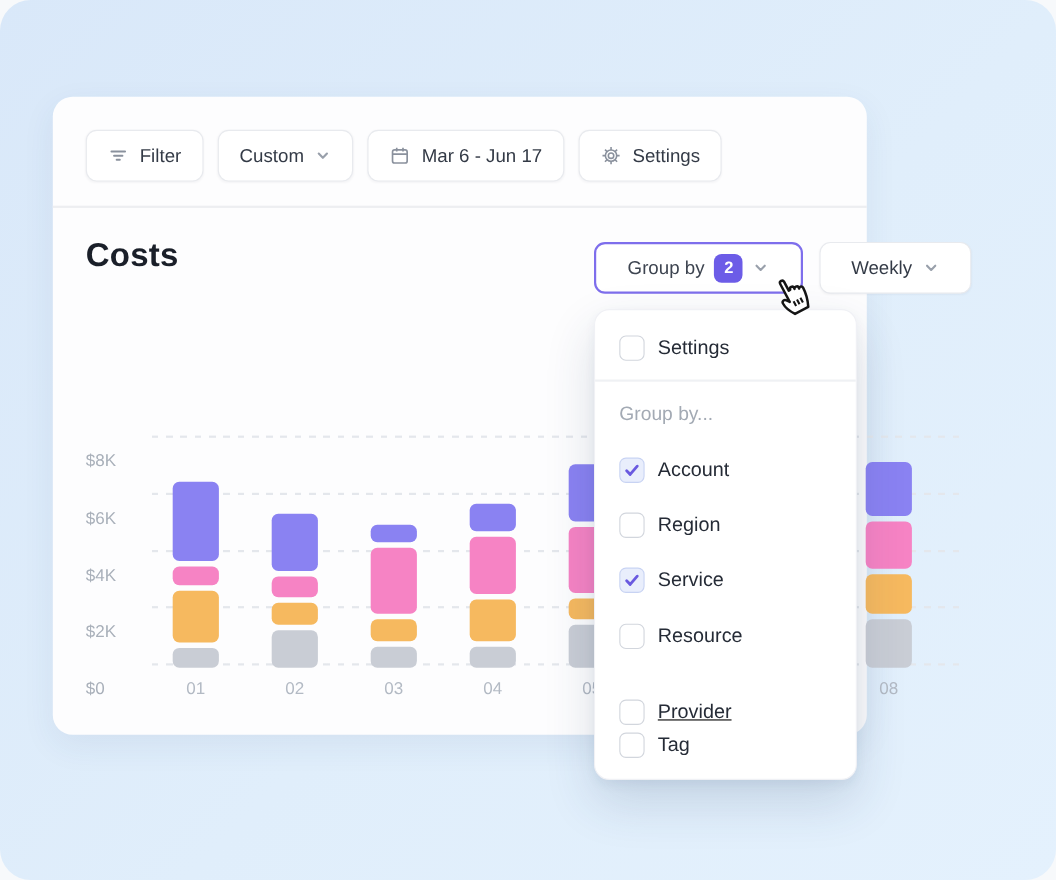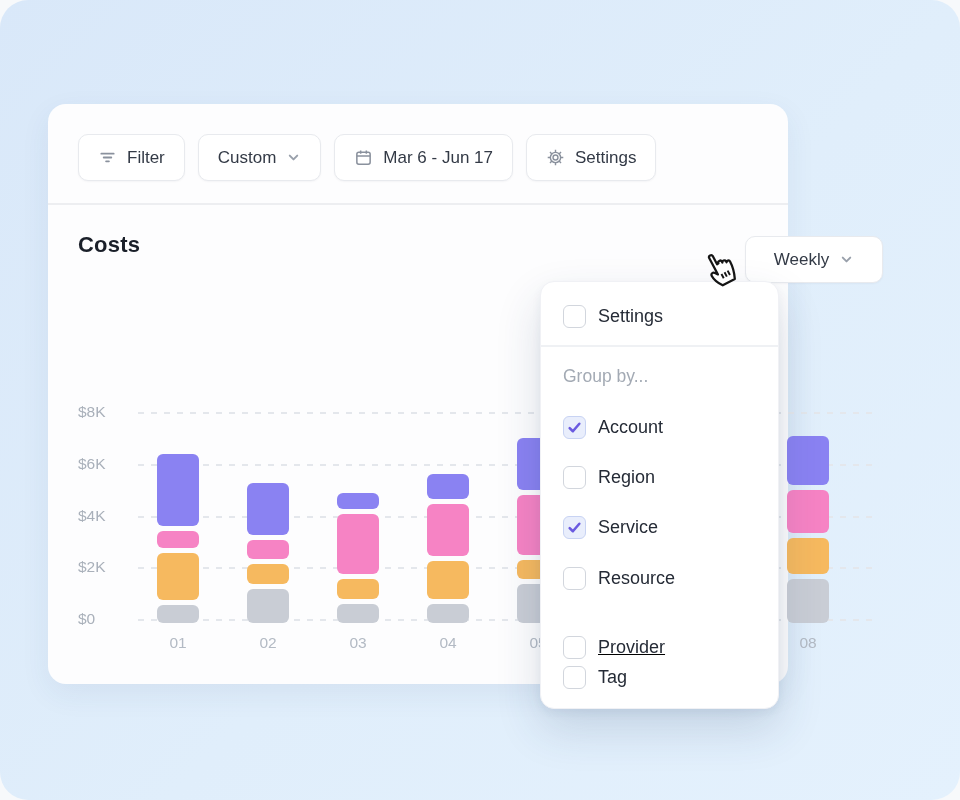--- a/index.html
+++ b/index.html
@@ -7,55 +7,55 @@
     width:960px;height:800px;position:relative;overflow:hidden;
     background:#f7f9fb;
     font-family:"Liberation Sans","DejaVu Sans",sans-serif;
     -webkit-font-smoothing:antialiased;
   }
   .bg{
     position:absolute;inset:0;border-radius:28px;
     background:linear-gradient(135deg,#d9e8f9 0%,#e0eefb 55%,#e4f1fd 100%);
   }
   .card{
-    position:absolute;left:48px;top:104px;width:740px;height:580px;
+    position:absolute;left:48px;top:88px;width:740px;height:580px;
     background:#fdfdfe;border-radius:18px;
     box-shadow:0 10px 30px rgba(40,70,120,.07);
   }
   
   .toolbar{position:absolute;left:30px;top:30px;display:flex;gap:13px;}
   .btn{
     height:47px;display:inline-flex;align-items:center;gap:10px;
     padding:0 19px;background:#fff;border:1px solid #e8eaee;border-radius:10px;
     box-shadow:0 1px 2px rgba(16,24,40,.04);
     font-size:17px;color:#333a46;font-weight:500;cursor:pointer;box-sizing:border-box;
   }
   .divider{position:absolute;left:0;top:99px;width:100%;height:2px;background:#edeef1;}
   
-  .title{position:absolute;left:30px;top:128px;font-size:22px;font-weight:700;color:#1a1f29;letter-spacing:.2px;}
+  .title{position:absolute;left:30px;top:128px;font-size:30px;font-weight:700;color:#1a1f29;letter-spacing:.2px;}
   .groupby-btn{
     position:absolute;left:492px;top:132px;width:190px;height:47px;
     background:#fff;border:2px solid #7e6eec;border-radius:10px;
     display:flex;align-items:center;justify-content:center;gap:9px;
     font-size:17px;color:#3d4450;font-weight:500;cursor:pointer;box-sizing:border-box;
   }
   .count-badge{
     width:26px;height:26px;border-radius:7px;background:#6c5ce7;color:#fff;
     font-size:15px;font-weight:600;display:flex;align-items:center;justify-content:center;
   }
   .weekly-btn{position:absolute;left:697px;top:132px;width:138px;justify-content:center;}
   
   .legend{position:absolute;left:30px;top:214px;display:flex;gap:34px;align-items:center;}
   .legend-item{display:flex;align-items:center;gap:11px;font-size:18px;font-weight:600;color:#212733;}
   .legend-dot{width:9px;height:9px;border-radius:50%;}
   
   .chart{position:absolute;left:30px;top:290px;width:804px;height:270px;}
   .gridline{position:absolute;left:60px;width:738px;height:2px;
     background:repeating-linear-gradient(90deg,#e4e7ec 0 6px,transparent 6px 13px);}
-  .ytick{position:absolute;left:0;font-size:15.5px;color:#a9b0ba;}
+  .ytick{position:absolute;left:0;font-size:15.5px;color:#a9b0ba;margin-top:24px;}
   .bar{position:absolute;bottom:41px;width:42px;display:flex;flex-direction:column-reverse;row-gap:5px;}
   .seg{width:42px;border-radius:6px;}
   .xtick{position:absolute;top:240px;width:42px;text-align:center;font-size:15.5px;color:#b3bac4;}
   
   .dropdown{
     position:absolute;left:540px;top:281px;width:239px;height:428px;
     background:#fff;border:1px solid #f0f1f5;border-radius:14px;
     box-shadow:0 20px 45px rgba(40,60,100,.16),0 4px 10px rgba(40,60,100,.06);
     box-sizing:border-box;z-index:5;
   }
@@ -117,20 +117,29 @@
           </svg>
       </span>
       <span>Settings</span>
     </button>
   </div>
 
   <div class="divider"></div>
 
   <div class="title">Costs</div>
 
+  <button class="groupby-btn">
+    <span>Group by</span>
+    <span class="count-badge">2</span>
+    <span class="icon">
+      <svg viewBox="0 0 14 14" width="15" height="15" fill="none" stroke="#99a0ab" stroke-width="1.8" stroke-linecap="round" stroke-linejoin="round">
+          <path d="M3.5 5.2 L7 8.8 L10.5 5.2"></path>
+        </svg>
+    </span>
+  </button>
 
   <button class="btn weekly-btn">
     <span>Weekly</span>
     <span class="icon">
       <svg viewBox="0 0 14 14" width="15" height="15" fill="none" stroke="#99a0ab" stroke-width="1.8" stroke-linecap="round" stroke-linejoin="round">
           <path d="M3.5 5.2 L7 8.8 L10.5 5.2"></path>
         </svg>
     </span>
   </button>
 

